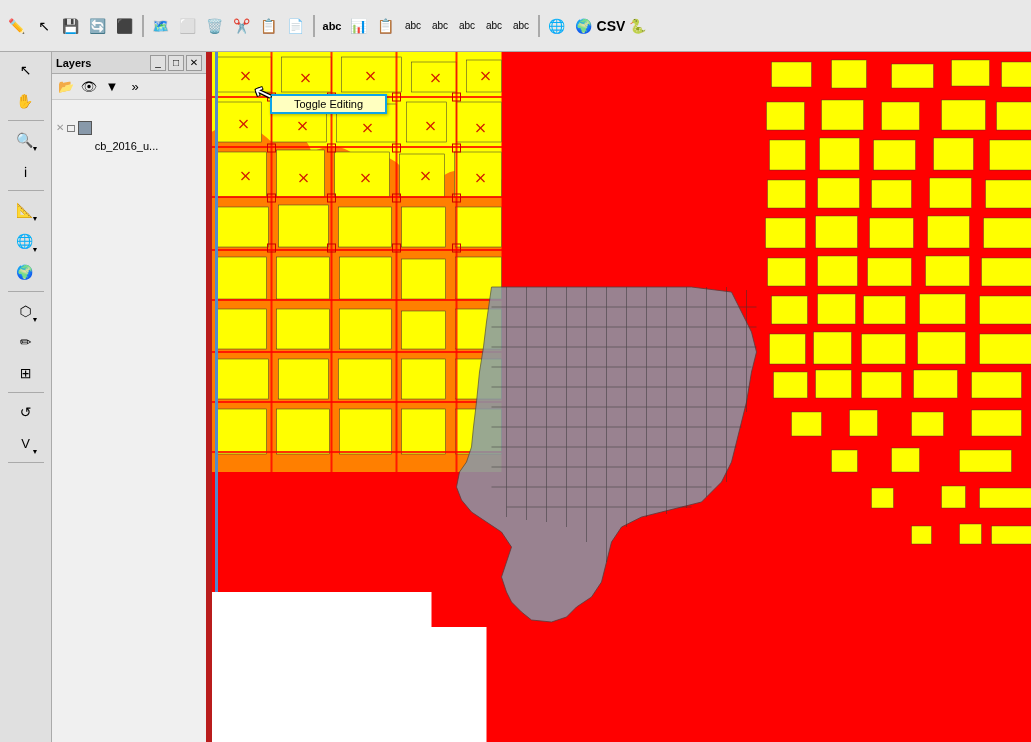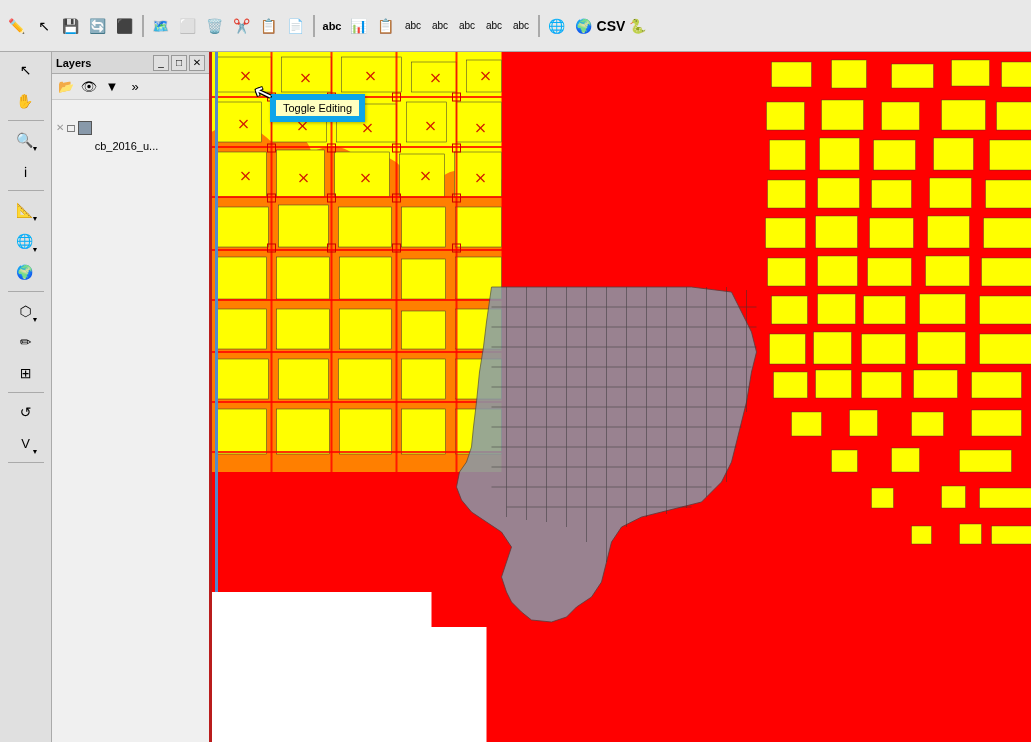--- a/index.html
+++ b/index.html
@@ -84,21 +84,21 @@
       height: 1px;
       background: #aaa;
       margin: 2px 0;
     }
 
     
     #layers-panel {
       width: 160px;
       height: 100%;
       background: #f0f0f0;
-      border-right: 3px solid #b91c1c;
+      border-right: 6px solid #b91c1c;
       display: flex;
       flex-direction: column;
     }
     #layers-header {
       display: flex;
       align-items: center;
       justify-content: space-between;
       padding: 2px 4px;
       background: #d8d8d8;
       border-bottom: 1px solid #aaa;
@@ -160,22 +160,22 @@
       top: 0; left: 0;
       width: 100%; height: 100%;
     }
 
     
     #tooltip {
       position: absolute;
       top: 42px;
       left: 58px;
       background: #ffffc0;
-      border: 6px solid #0ea5e9;
-      padding: 2px 7px;
+      border: 2px solid #0ea5e9;
+      padding: 2px 22px;
       font-size: 11px;
       z-index: 100;
       white-space: nowrap;
       box-shadow: 1px 1px 3px rgba(0,0,0,0.3);
     }
 
     
     #cursor-arrow {
       position: absolute;
       top: 28px;

